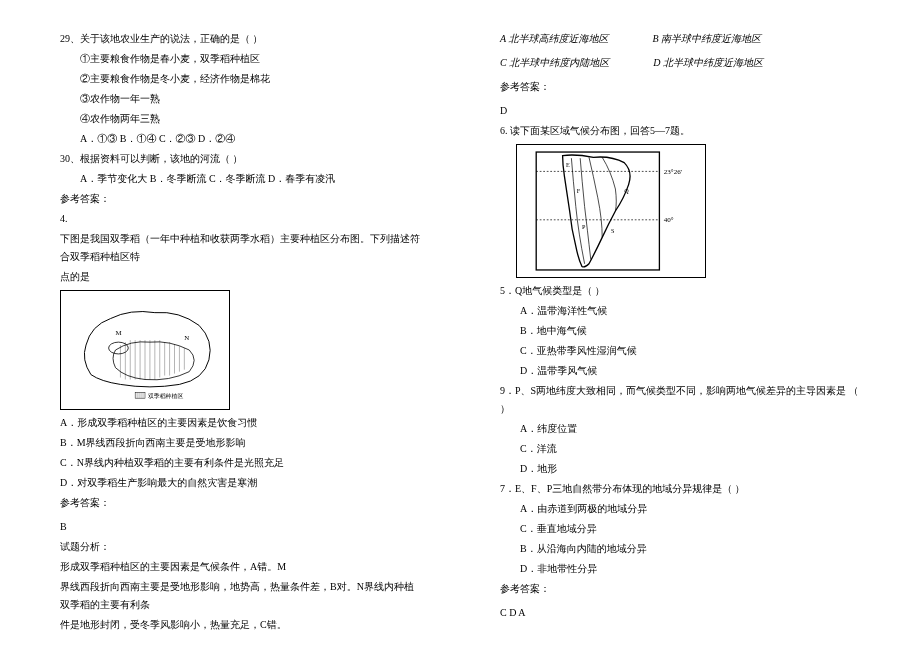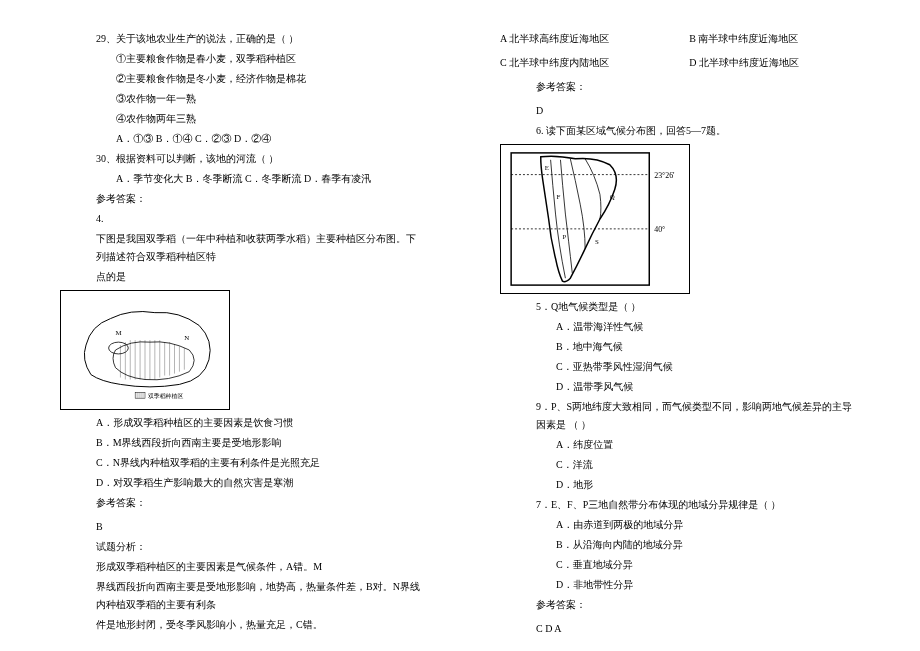--- a/index.html
+++ b/index.html
@@ -13,43 +13,44 @@
       display: flex;
       padding: 30px 50px;
       line-height: 1.8;
     }
     .column {
       flex: 1;
       padding: 0 10px;
     }
     .col-left { padding-right: 40px; }
     .col-right { padding-left: 40px; }
-    .line { margin-bottom: 2px; margin-left: 36px; }
+    .line { margin-bottom: 2px; }
     .indent { padding-left: 20px; }
     .img-map {
       width: 170px;
       height: 120px;
       border: 1px solid #000;
       margin: 4px 0;
       position: relative;
       background: #fff;
     }
     .img-map svg { width: 100%; height: 100%; }
     .img-sam {
       width: 190px;
-      height: 150px;
+      height: 134px;
       border: 1px solid #000;
-      margin: 4px 0;
+      margin: 4px 16px;
       position: relative;
     }
     .img-sam svg { width: 100%; height: 100%; }
     .opts-row {
       display: flex;
-      gap: 80px;
+      gap: 44px;
       margin-bottom: 6px;
+      font-style: italic;
     }
     .answer-label { font-weight: normal; }
   </style>
 </head>
 <body>
 
 <div class="column col-left">
   <div class="line">29、关于该地农业生产的说法，正确的是（        ）</div>
   <div class="line indent">①主要粮食作物是春小麦，双季稻种植区</div>
   <div class="line indent">②主要粮食作物是冬小麦，经济作物是棉花</div>
@@ -147,18 +148,18 @@
   <div class="line indent">A．温带海洋性气候</div>
   <div class="line indent">B．地中海气候</div>
   <div class="line indent">C．亚热带季风性湿润气候</div>
   <div class="line indent">D．温带季风气候</div>
   <div class="line">9．P、S两地纬度大致相同，而气候类型不同，影响两地气候差异的主导因素是    （     ）</div>
   <div class="line indent">A．纬度位置</div>
   <div class="line indent">C．洋流</div>
   <div class="line indent">D．地形</div>
   <div class="line">7．E、F、P三地自然带分布体现的地域分异规律是（    ）</div>
   <div class="line indent">A．由赤道到两极的地域分异</div>
+  <div class="line indent">C．垂直地域分异</div>
   <div class="line indent">B．从沿海向内陆的地域分异</div>
-  <div class="line indent">C．垂直地域分异</div>
   <div class="line indent">D．非地带性分异</div>
   <div class="line answer-label">参考答案：</div>
   <div class="line" style="margin-top:6px">C  D  A</div>
 </div>
 
 </body></html>

